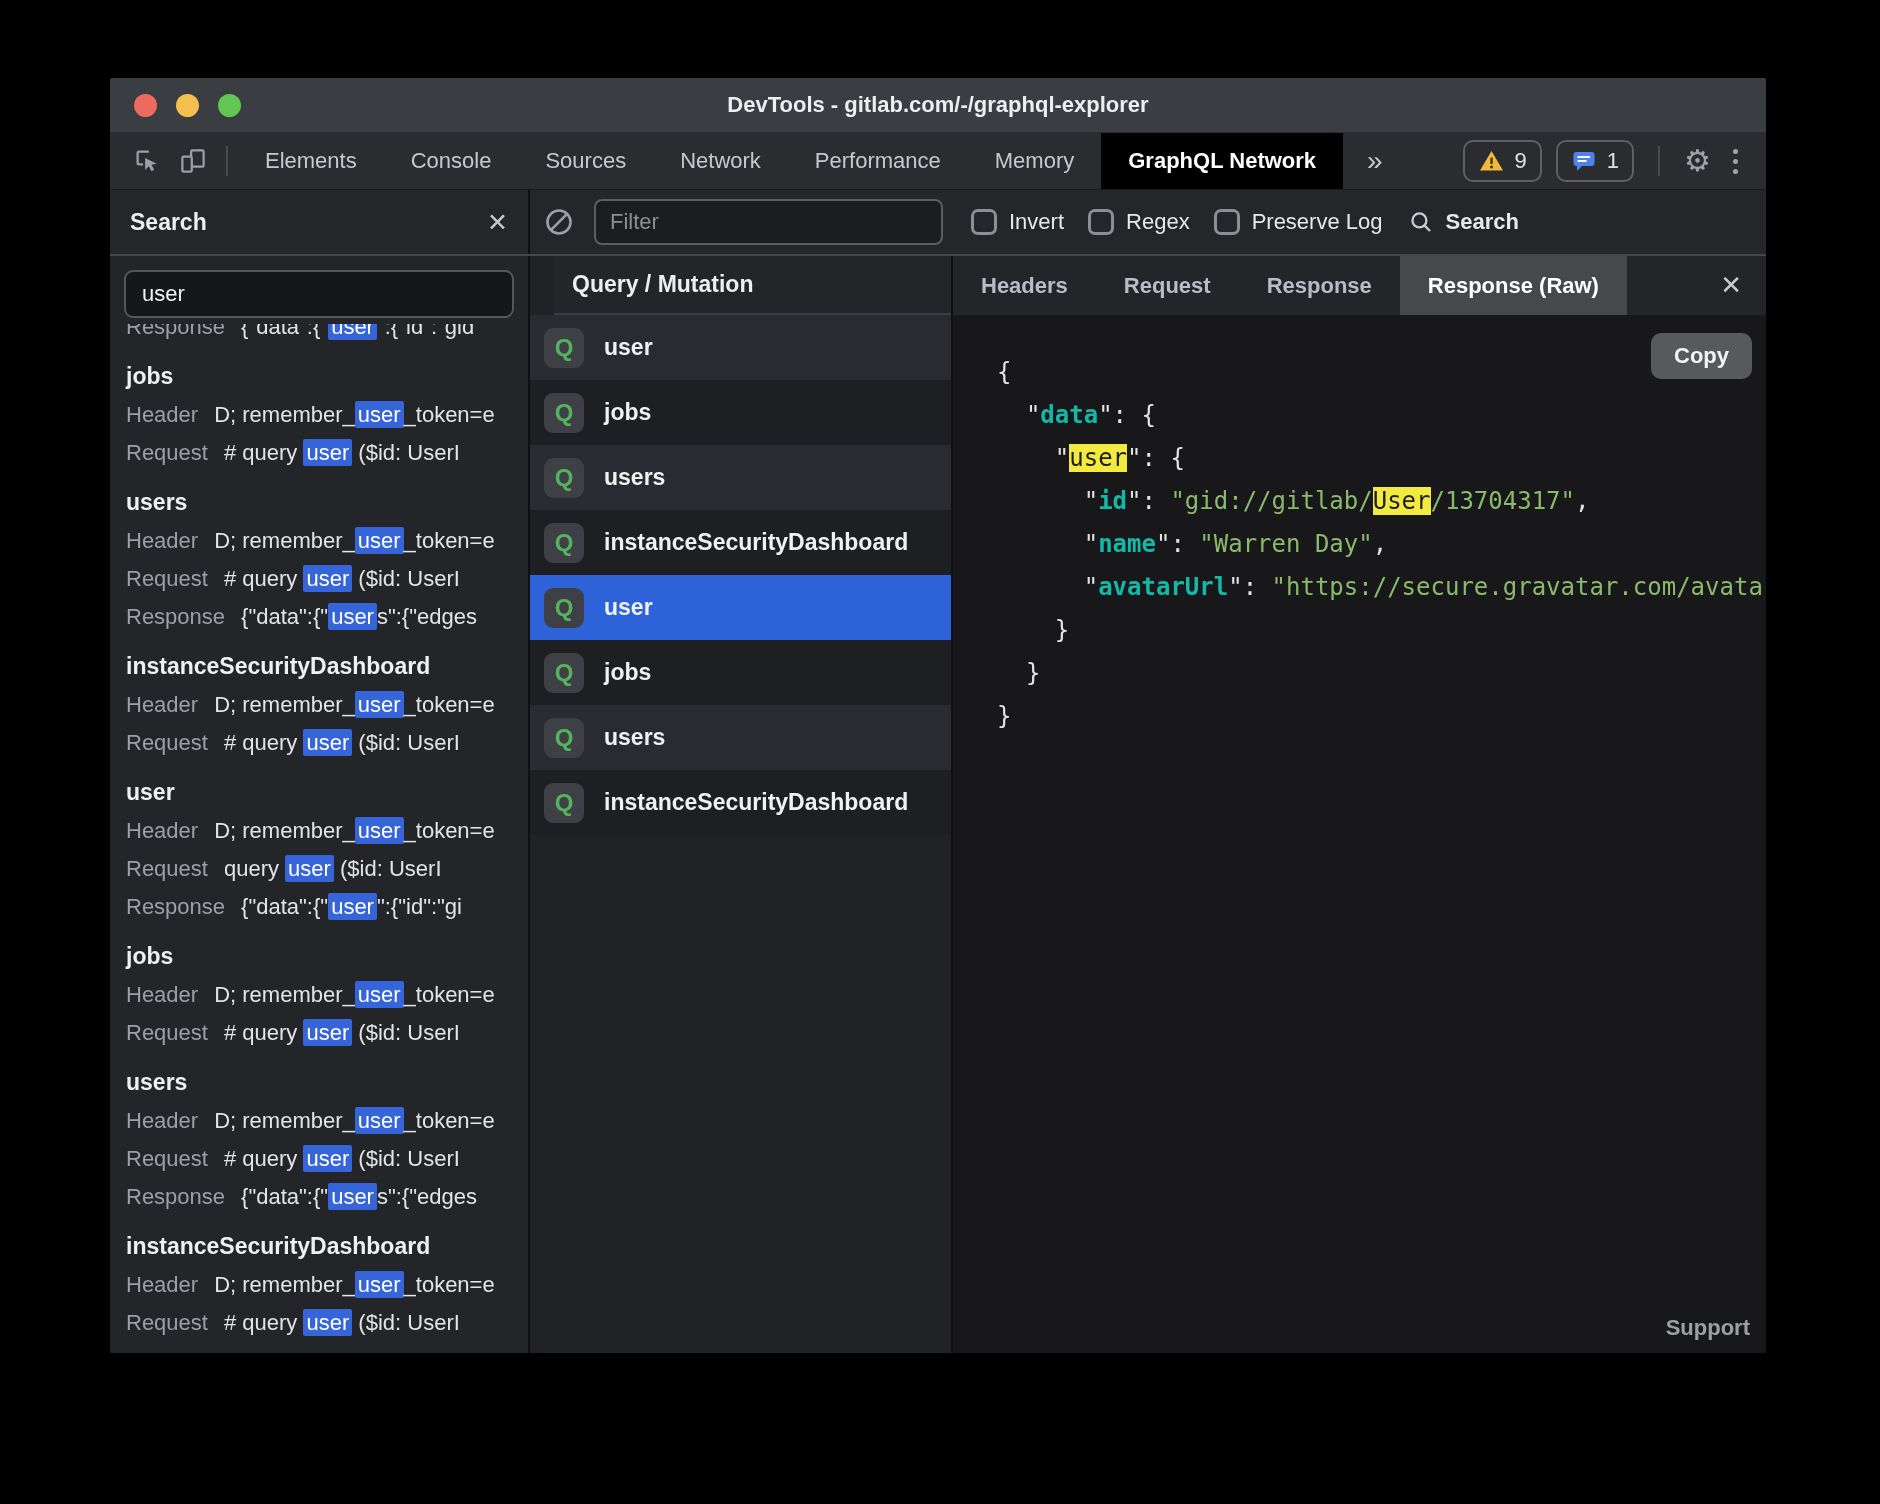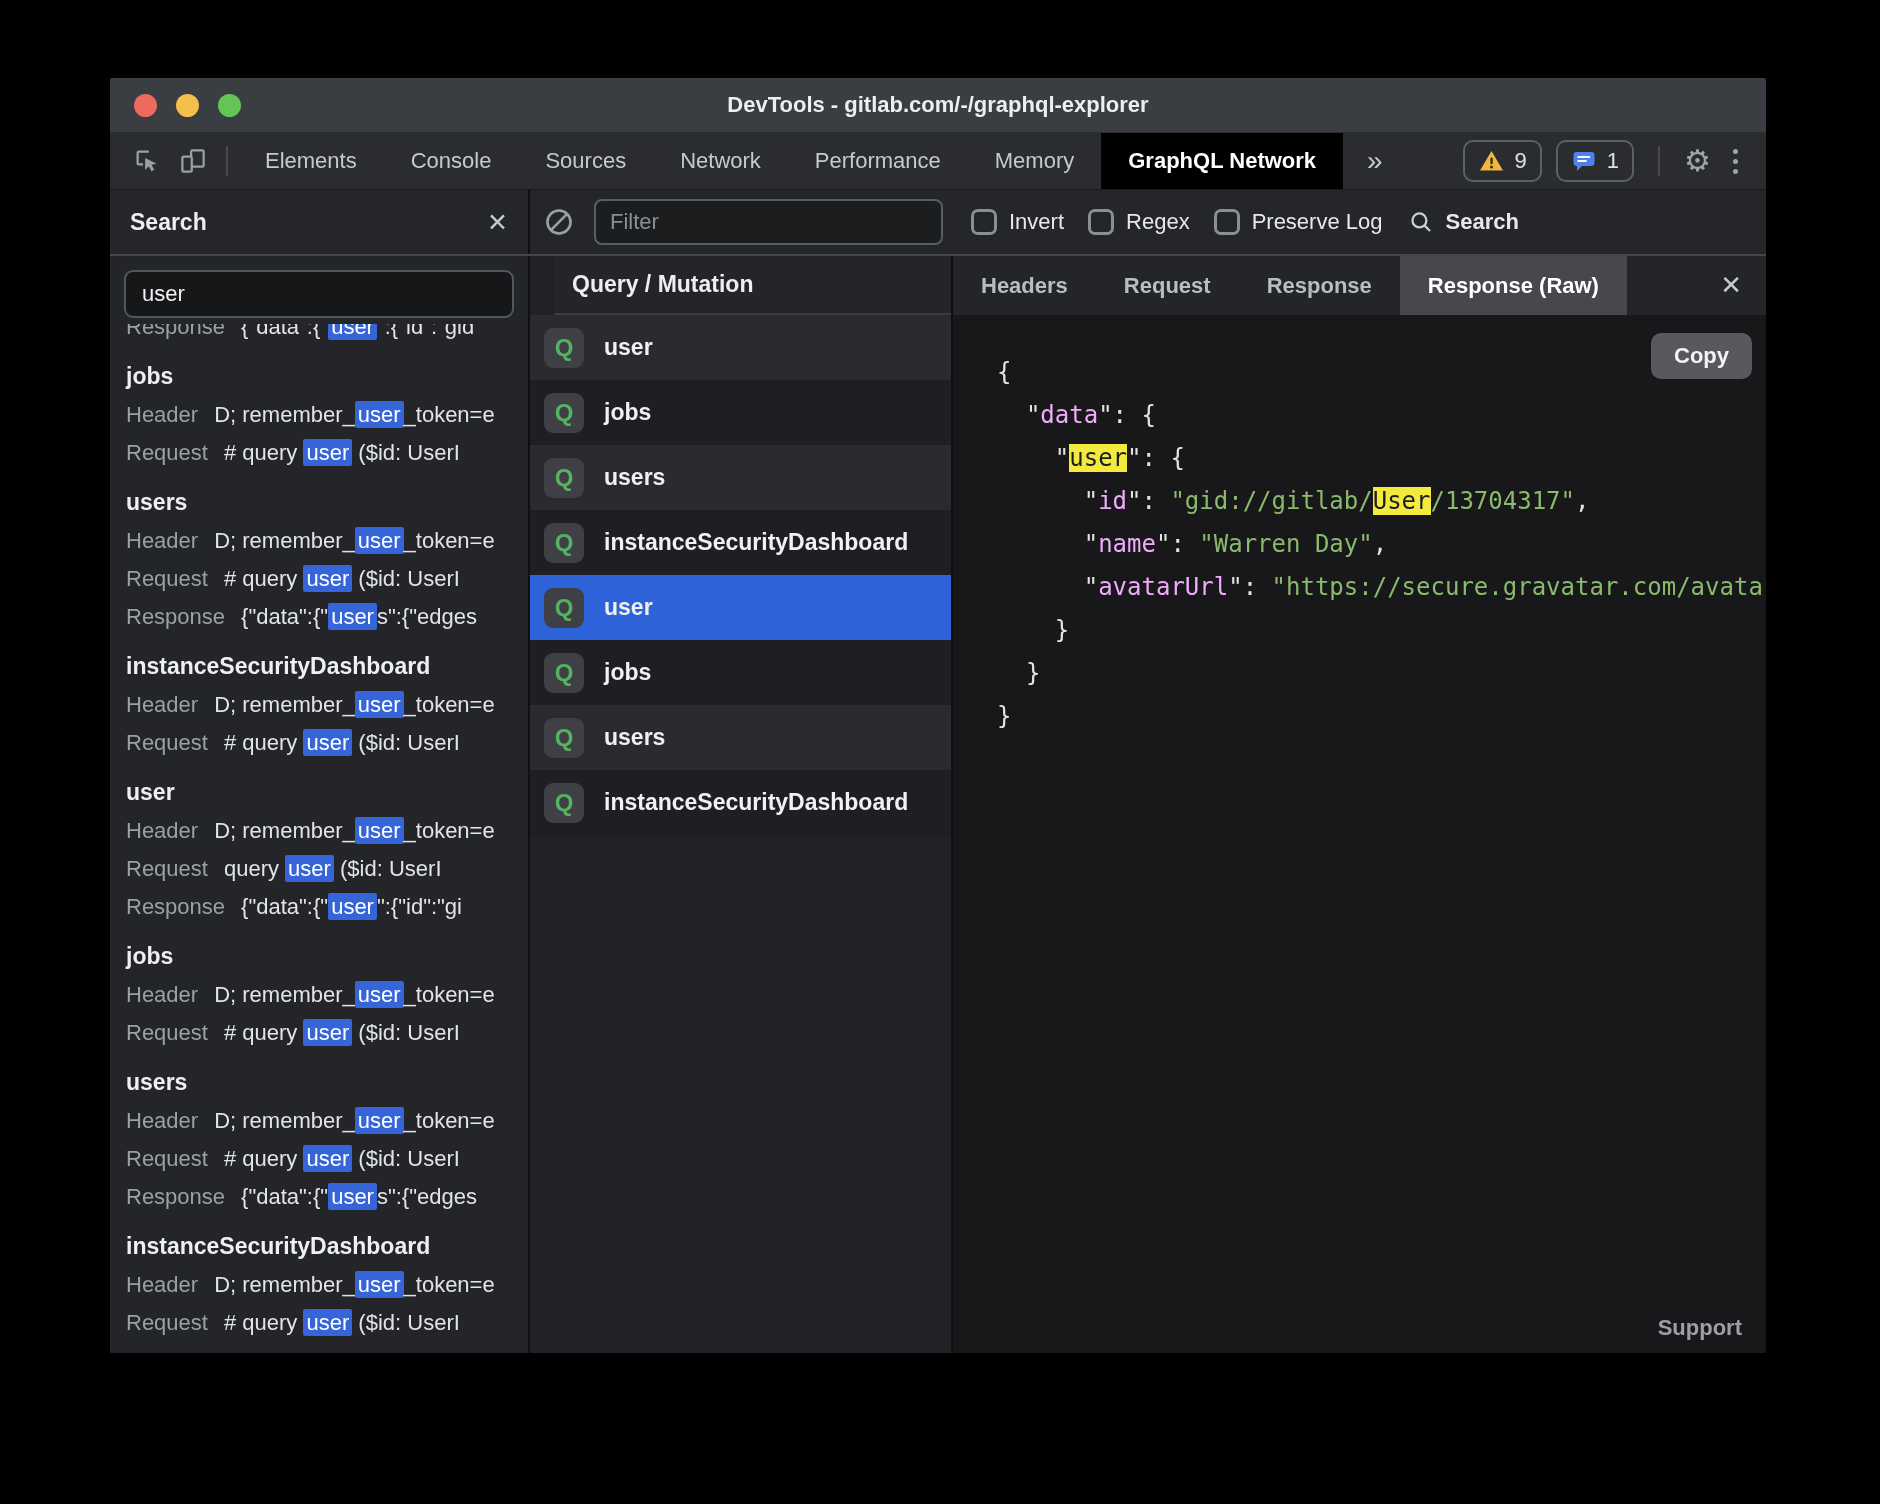--- a/index.html
+++ b/index.html
@@ -83,24 +83,24 @@
   .rtab.sel{background:#47484c;color:#fff;font-weight:bold;}
   .rtabs .xicon{margin-left:auto;display:flex;align-items:center;padding-right:24px;font-size:26px;}
   .rcontent{flex:1;background:#18181a;position:relative;overflow:hidden;}
   .copybtn{position:absolute;top:18px;right:14px;background:#58595d;color:#f3f4f6;font-size:22px;
            font-weight:bold;border:none;border-radius:10px;padding:10px 23px;
            font-family:"Liberation Sans","DejaVu Sans",sans-serif;}
   .json{padding:36px 0 0 44px;font-family:"DejaVu Sans Mono","Liberation Mono",monospace;
         font-size:24px;line-height:43px;}
   .jline{white-space:pre;overflow:hidden;}
   .c-p{color:#e3e3e3;}
-  .c-k{color:#f0abfc;}
+  .c-k{color:#14b8a6;font-weight:bold;}
   .c-s{color:#8aba6c;}
   .c-y{background:#f2ea3e;color:#1d1d1d;}
-  .support{position:absolute;bottom:12px;right:24px;color:#9aa0a6;font-size:22px;font-weight:bold;}
+  .support{position:absolute;bottom:12px;right:16px;color:#9aa0a6;font-size:22px;font-weight:bold;}
   svg{display:block;}
 </style>
 </head>
 <body>
 
 <div class="stage">
   <div class="window">
 
     <div class="titlebar">
       <div class="traffic">

